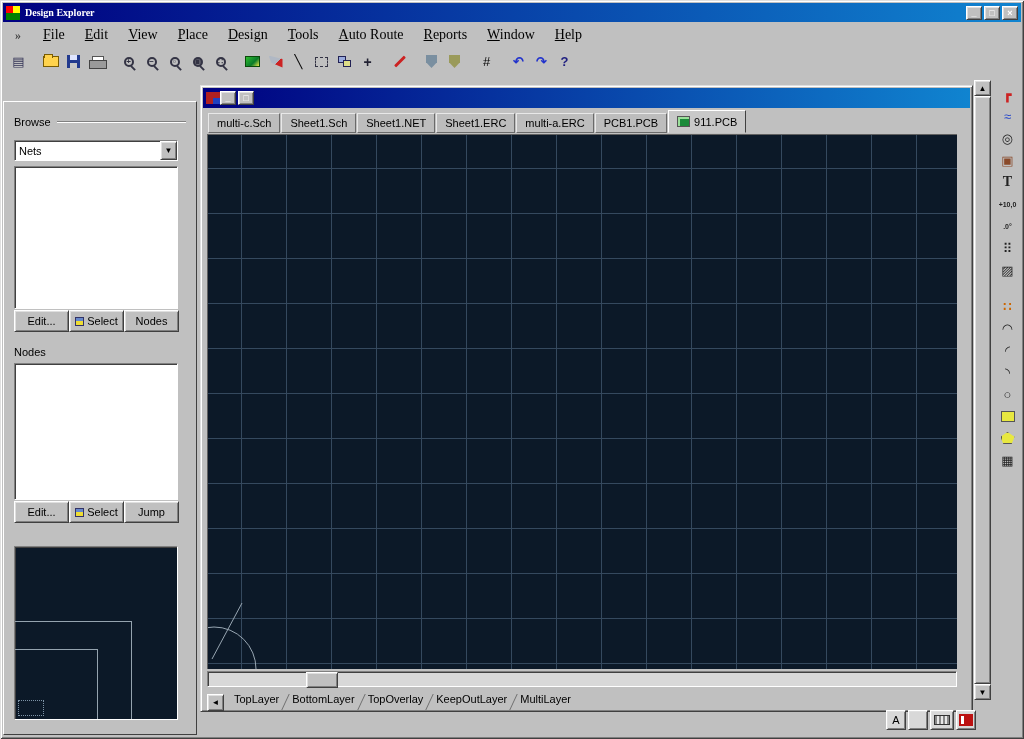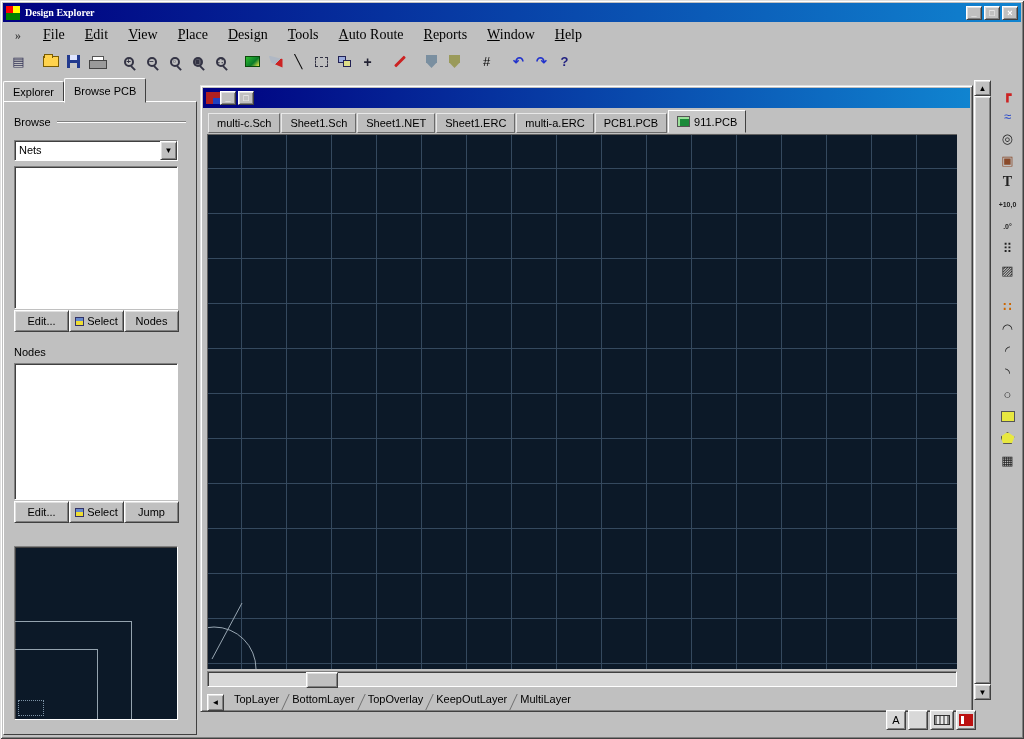--- a/index.html
+++ b/index.html
@@ -16,20 +16,21 @@
   .raised {
     background:#c0c0c0;
     border-top:1px solid #ffffff; border-left:1px solid #ffffff;
     border-right:1px solid #404040; border-bottom:1px solid #404040;
     box-shadow: inset 1px 1px 0 #dfdfdf, inset -1px -1px 0 #808080;
   }
   .sunken {
     border-top:1px solid #808080; border-left:1px solid #808080;
     border-bottom:1px solid #ffffff; border-right:1px solid #ffffff;
     box-shadow: inset 1px 1px 0 #404040;
+    align-items: center;
   }
   .btn { display:flex; align-items:center; justify-content:center;
          font-size:11px; overflow:hidden; white-space:nowrap; cursor:default; }
 
   
   .titlebar {
     position:absolute; left:3px; top:3px; right:3px; height:19px;
     background:linear-gradient(to right,#000080,#1084d0);
     display:flex; align-items:center; padding:0 3px; color:#fff;
   }
@@ -301,24 +302,20 @@
       </span>
     <span class="tbtn">
         <span class="i-blue">↷</span>
       </span>
     <span class="tbtn">
         <span class="i-help">?</span>
       </span>
   </div>
 
   <div class="left-panel">
-    <div class="lp-tabs">
-      <span class="lp-tab">Explorer</span>
-      <span class="lp-tab active">Browse PCB</span>
-    </div>
     <div class="lp-body">
       <div class="browse-row">
         <span>Browse</span>
         <span class="line"></span>
       </div>
       <div class="combo sunken">
         <span class="val">Nets</span>
         <span class="drop btn raised">
             <span>▼</span>
           </span>

